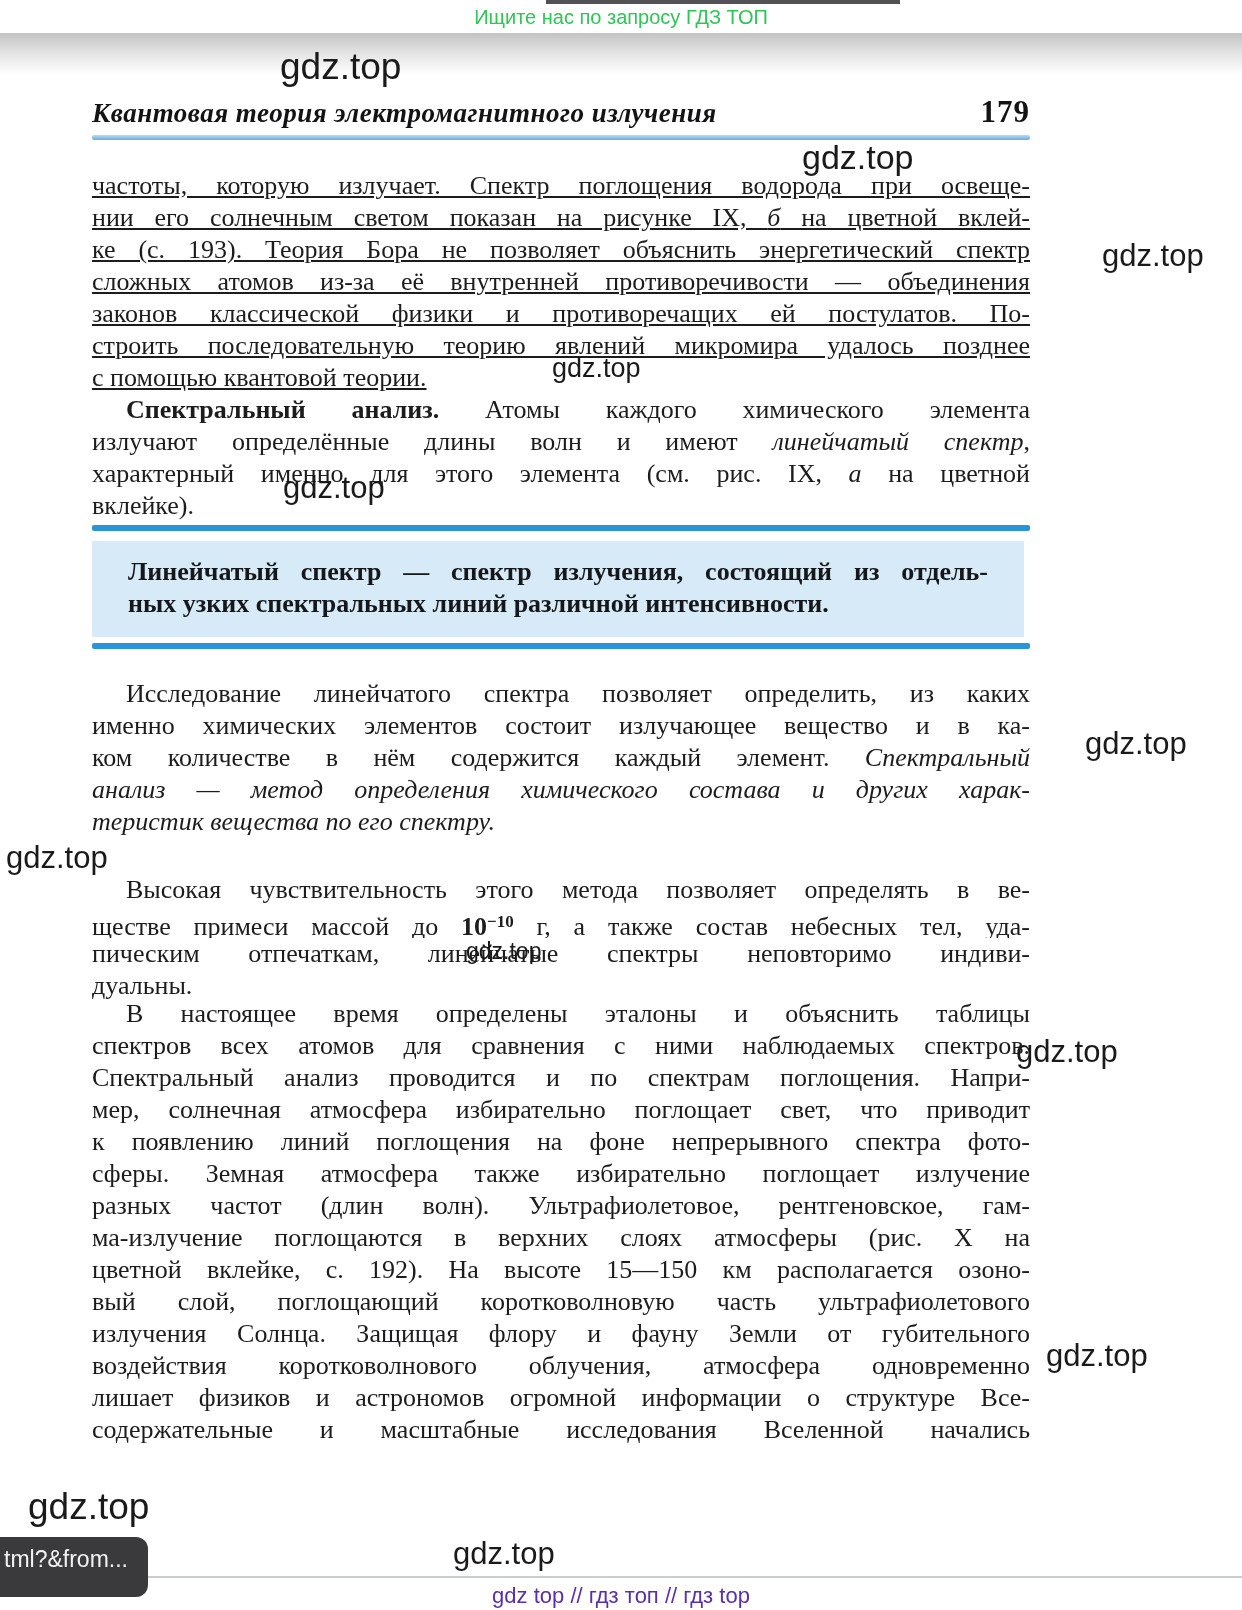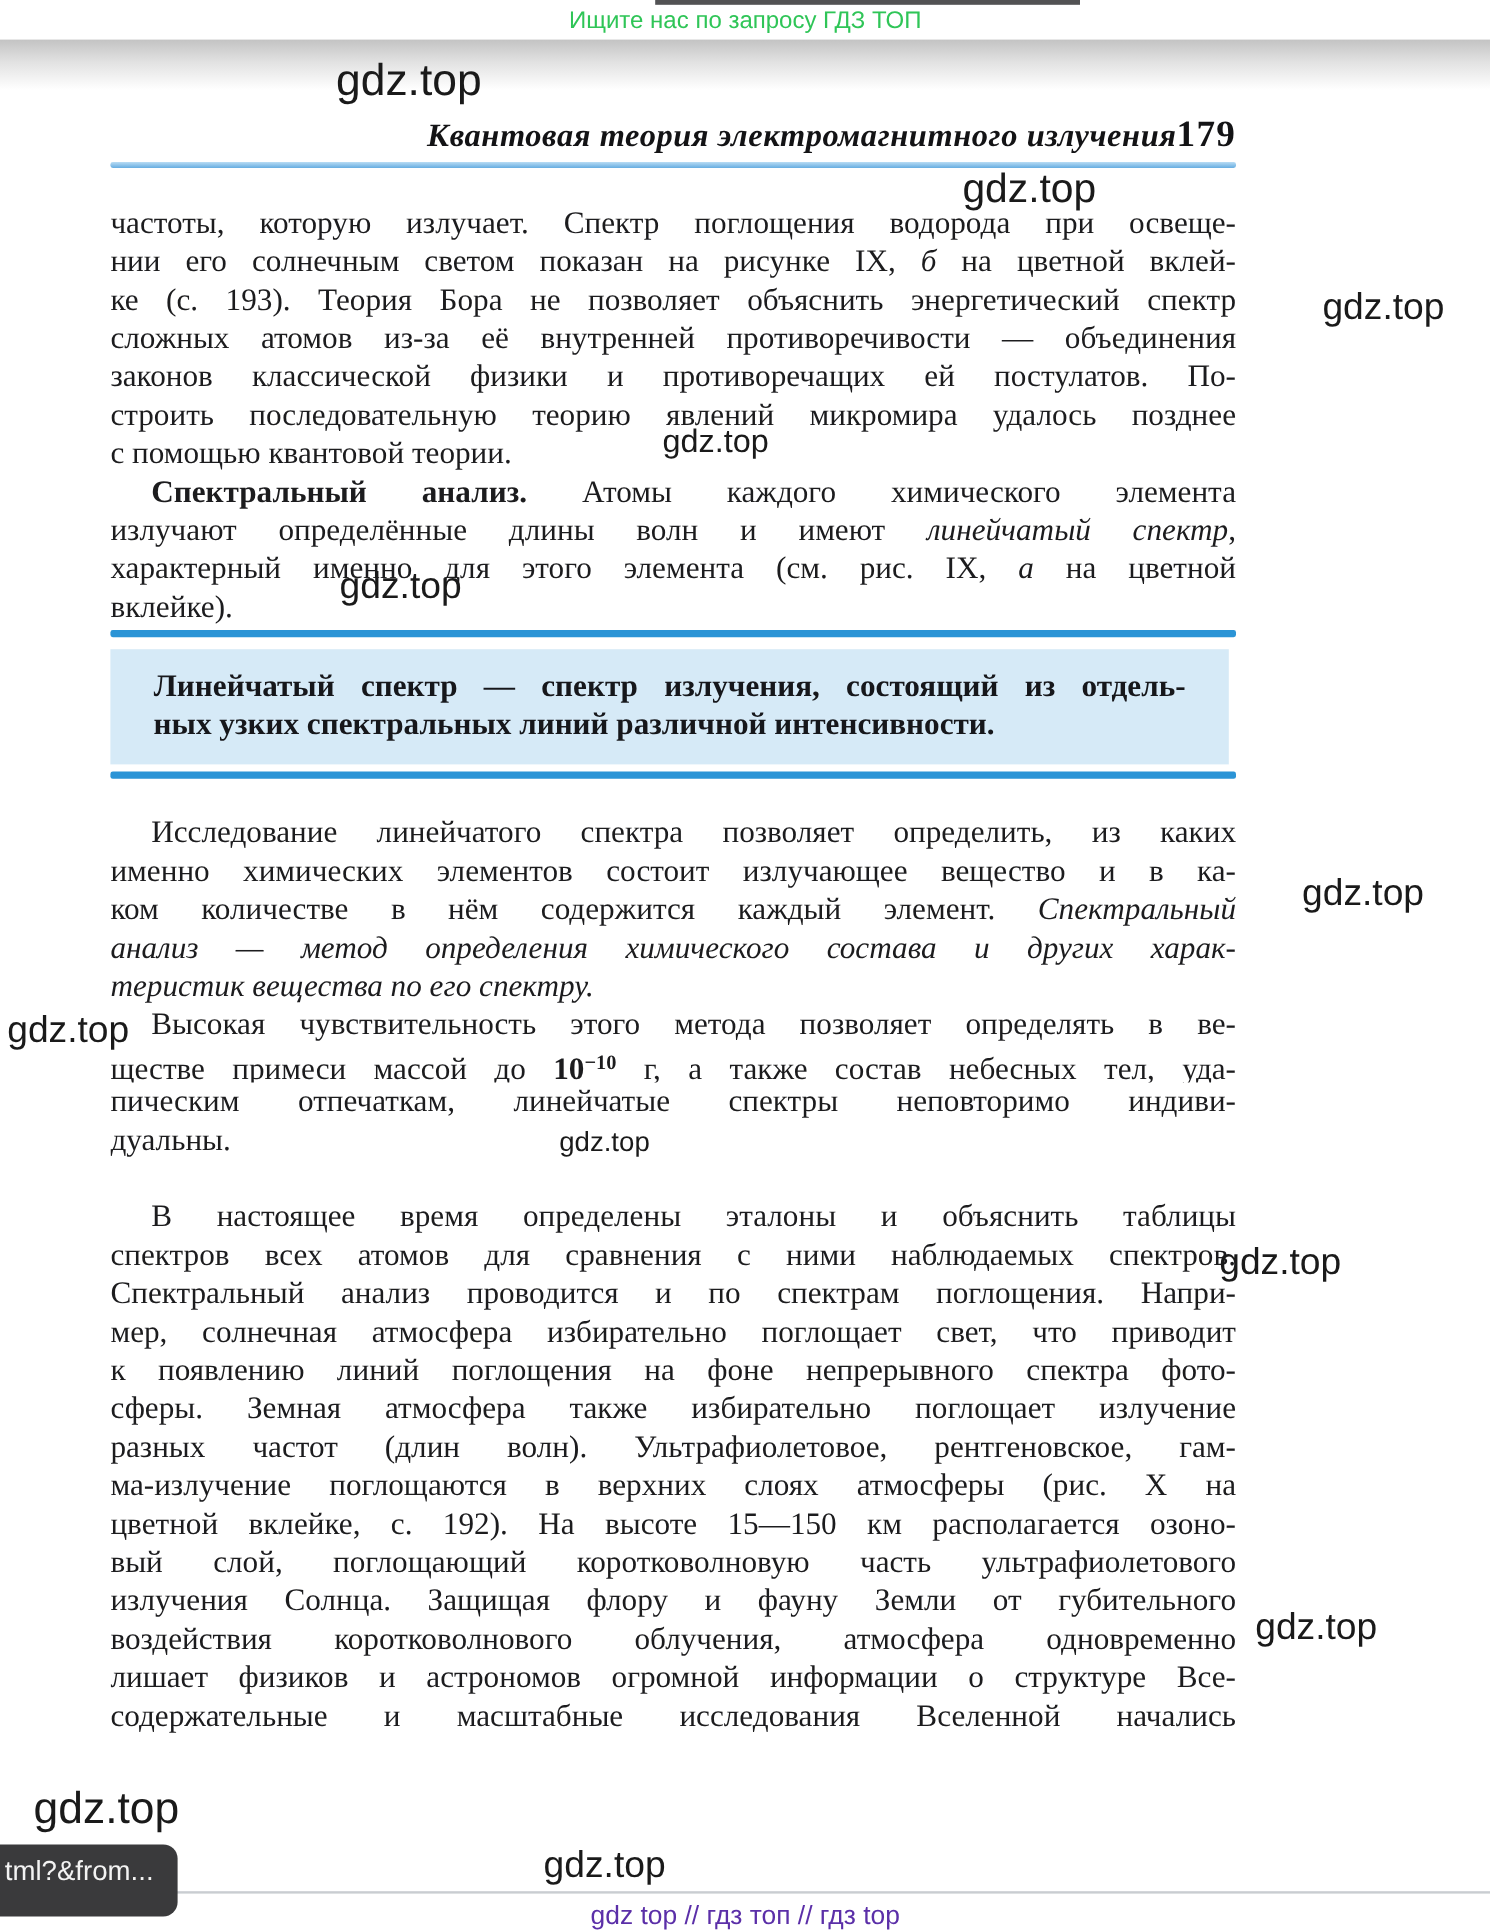--- a/index.html
+++ b/index.html
@@ -11,32 +11,32 @@
   .banner{
     position:absolute;top:6px;left:0;right:0;text-align:center;
     font-family:"Liberation Sans",sans-serif;font-size:20px;color:#2fc557;
   }
   .shadow-band{
     position:absolute;top:33px;left:0;width:100%;height:42px;
     background:linear-gradient(#c3c3c3 0%, #e2e2e2 45%, #ffffff 100%);
   }
   .header{
     position:absolute;top:94px;left:92px;width:938px;
-    display:flex;justify-content:flex-end;align-items:baseline;
+    display:flex;justify-content:space-between;align-items:baseline;
   }
   .header-title{font-style:italic;font-weight:bold;font-size:27px;color:#131315;letter-spacing:.5px;}
   .page-number{font-weight:bold;font-size:31px;color:#131315;letter-spacing:1px;}
   .rule{position:absolute;left:92px;width:938px;}
   .rule-header{top:135px;height:5px;background:linear-gradient(#b9dcf4,#66ade1);border-radius:2px;}
   .rule-box{height:6px;background:#2b94d6;border-radius:2px;}
   .rule-box.above{top:525px;}
   .rule-box.below{top:643px;}
 
   .para{position:absolute;left:92px;width:938px;font-size:26px;color:#1c1c1e;}
-  .p1{top:170px;} .p2{top:394px;} .p3{top:678px;} .p4{top:838px;} .p5{top:998px;}
+  .p1{top:170px;text-decoration:underline;} .p2{top:394px;} .p3{top:678px;} .p4{top:874px;} .p5{top:998px;}
   .ln{
     height:32px;line-height:32px;overflow:hidden;
     text-align:justify;text-align-last:justify;white-space:nowrap;
   }
   .ln.last{text-align-last:left;}
   .ln.indent{padding-left:34px;}
   .s-b{font-weight:bold;}
   .s-i{font-style:italic;}
   .s-bs{font-weight:bold;font-size:17px;vertical-align:8px;letter-spacing:0;}
 

